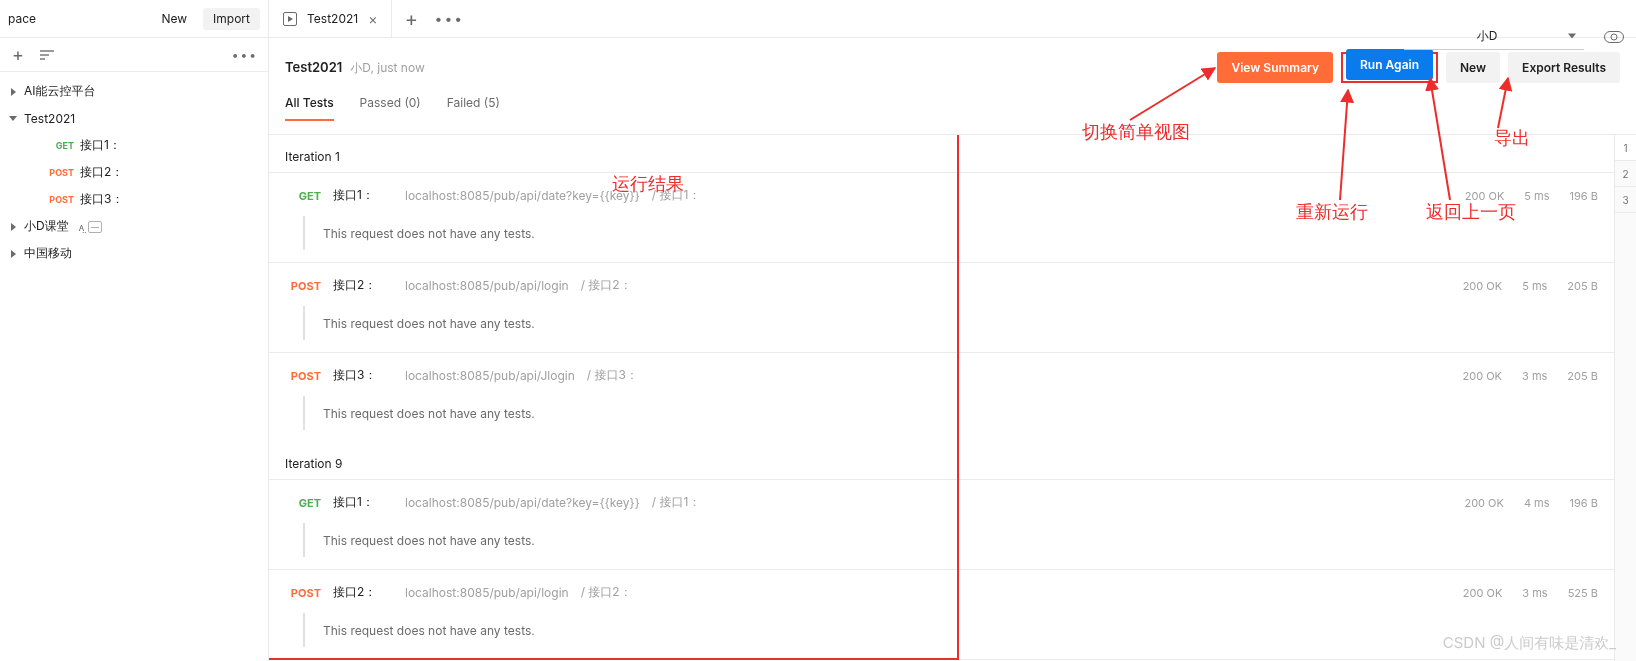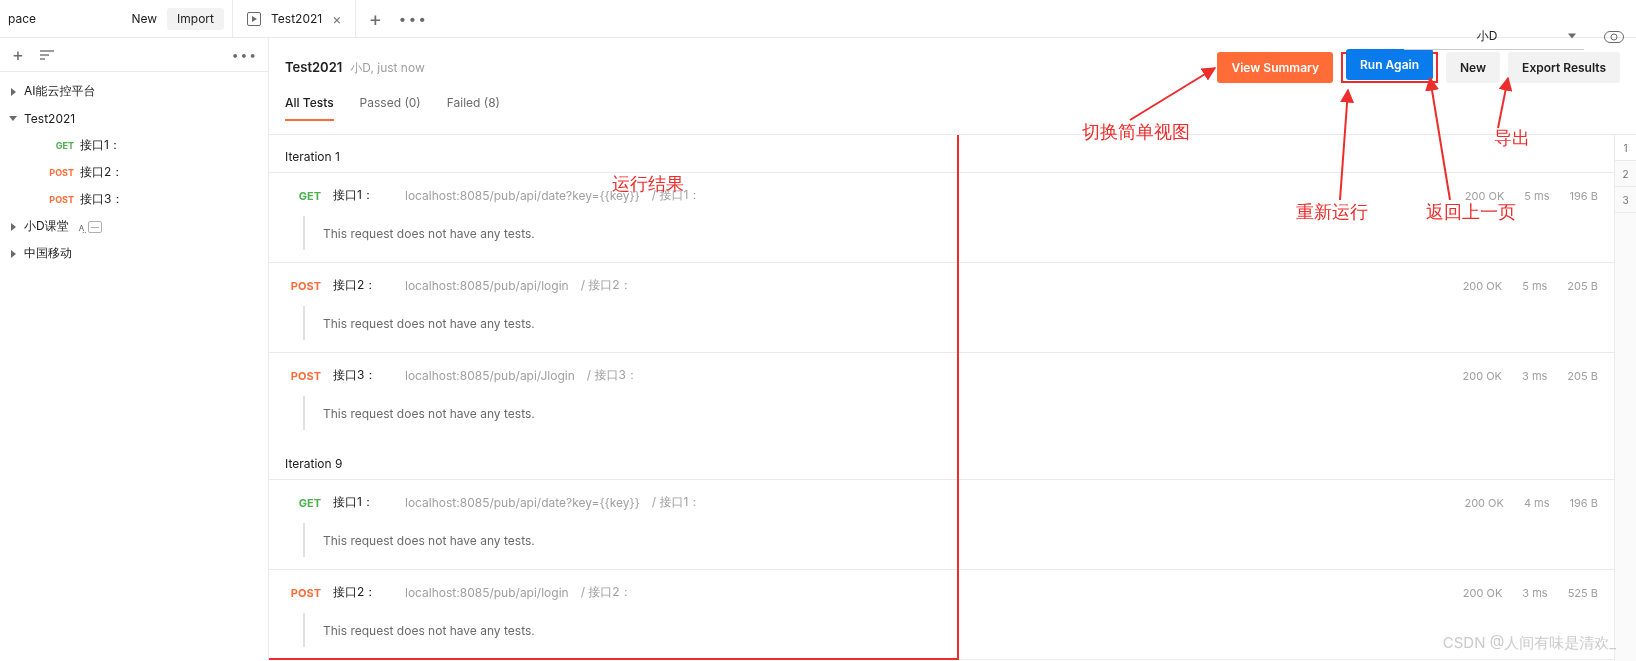--- a/index.html
+++ b/index.html
@@ -16,21 +16,21 @@
     margin:0; font-family: Inter, "Helvetica Neue", Arial, sans-serif;
     font-size:12px; color:#212121; background:#ffffff;
     width:1636px; height:661px; overflow:hidden; position:relative;
   }
 
   
   .top {
     height:38px; display:flex; align-items:stretch; border-bottom:1px solid var(--border);
   }
   .top-left {
-    width:233px; display:flex; align-items:center; padding:0 8px 0 8px; 
+    width:269px; display:flex; align-items:center; padding:0 8px 0 8px; gap:6px;
     border-right:1px solid var(--border);
   }
   .top-left .ws { flex:1; color:#212121; }
   .btn-sm {
     padding:5px 10px; border-radius:3px; background:#f2f2f2; font-size:12px;
     color:#212121; cursor:pointer; line-height:1;
   }
   .btn-sm-white { background:#fff; }
 
   .top-tabs {
@@ -278,21 +278,21 @@
           <span class="btn btn-blue">Run Again</span>
         </span>
         <span class="btn btn-light">New</span>
         <span class="btn btn-light">Export Results</span>
       </div>
     </div>
 
     <div class="tab-strip">
       <div class="t active">All Tests</div>
       <div class="t">Passed (0)</div>
-      <div class="t">Failed (8)</div>
+      <div class="t">Failed (5)</div>
     </div>
 
     <div style="flex:1; display:flex; overflow:hidden;">
       <div class="results" id="results">
         <div class="anno-box"></div>
 
       <div class="iter-block">
             <div class="iter-title">Iteration 1</div>
             <div class="req">
               <div class="req-line">

